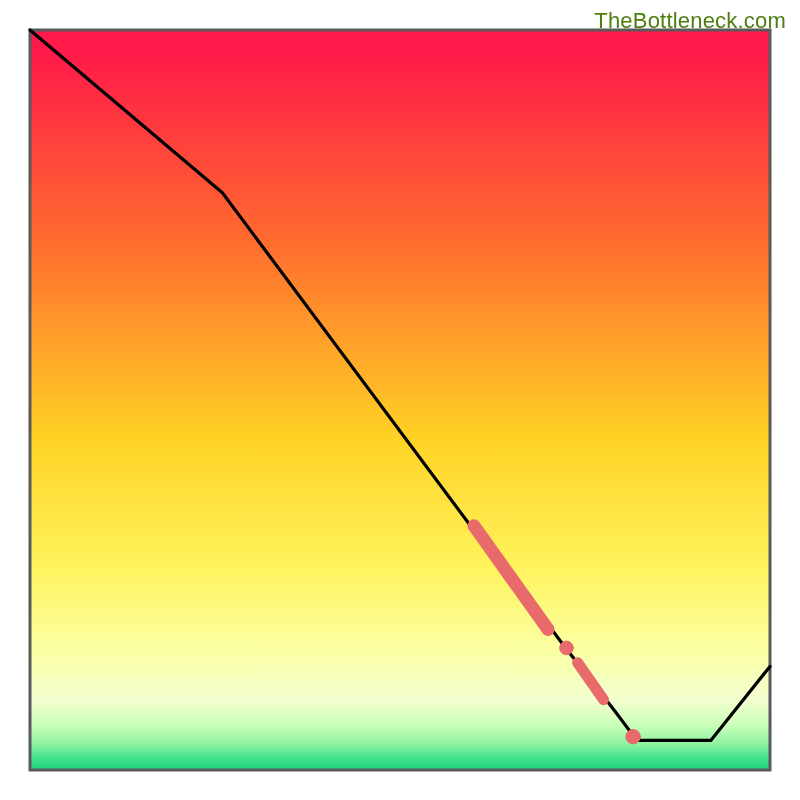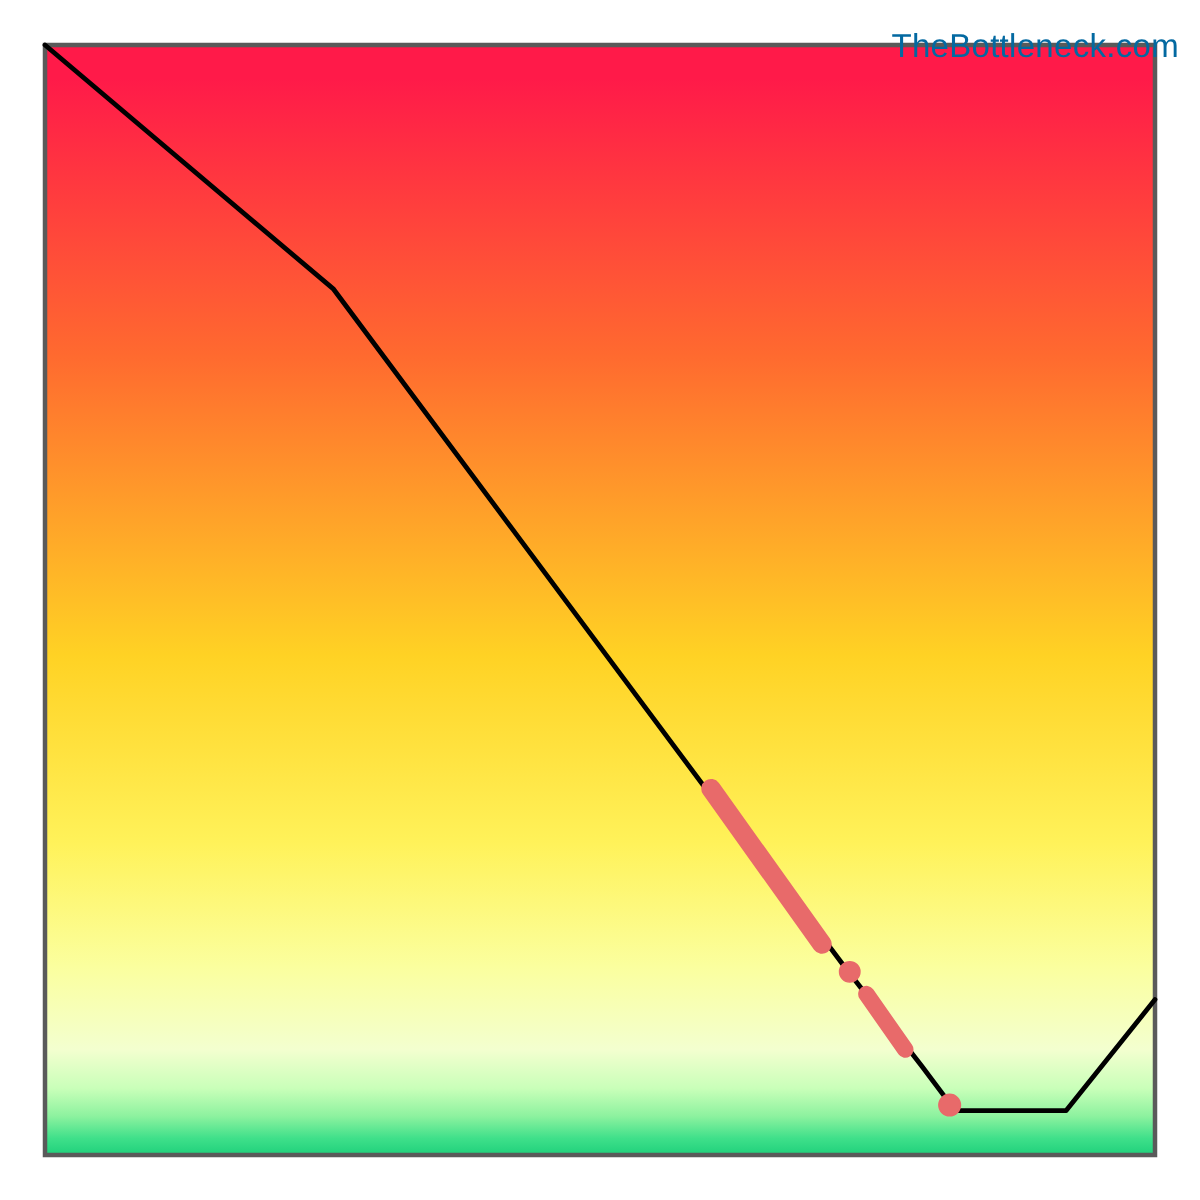--- a/index.html
+++ b/index.html
@@ -14,25 +14,25 @@
   .chart-wrap {
     position: relative;
     width: 800px;
     height: 800px;
   }
   svg {
     display: block;
   }
   .watermark {
     position: absolute;
-    top: 18px;
+    top: 8px;
     right: 14px;
     font-size: 22px;
     font-weight: 500;
-    color: #0369a1;
+    color: #4d7c0f;
     letter-spacing: 0.2px;
     user-select: none;
   }
 </style>
 </head>
 <body>
 
 <div class="chart-wrap">
 
   <svg width="800" height="800" viewBox="0 0 800 800" preserveAspectRatio="none">

